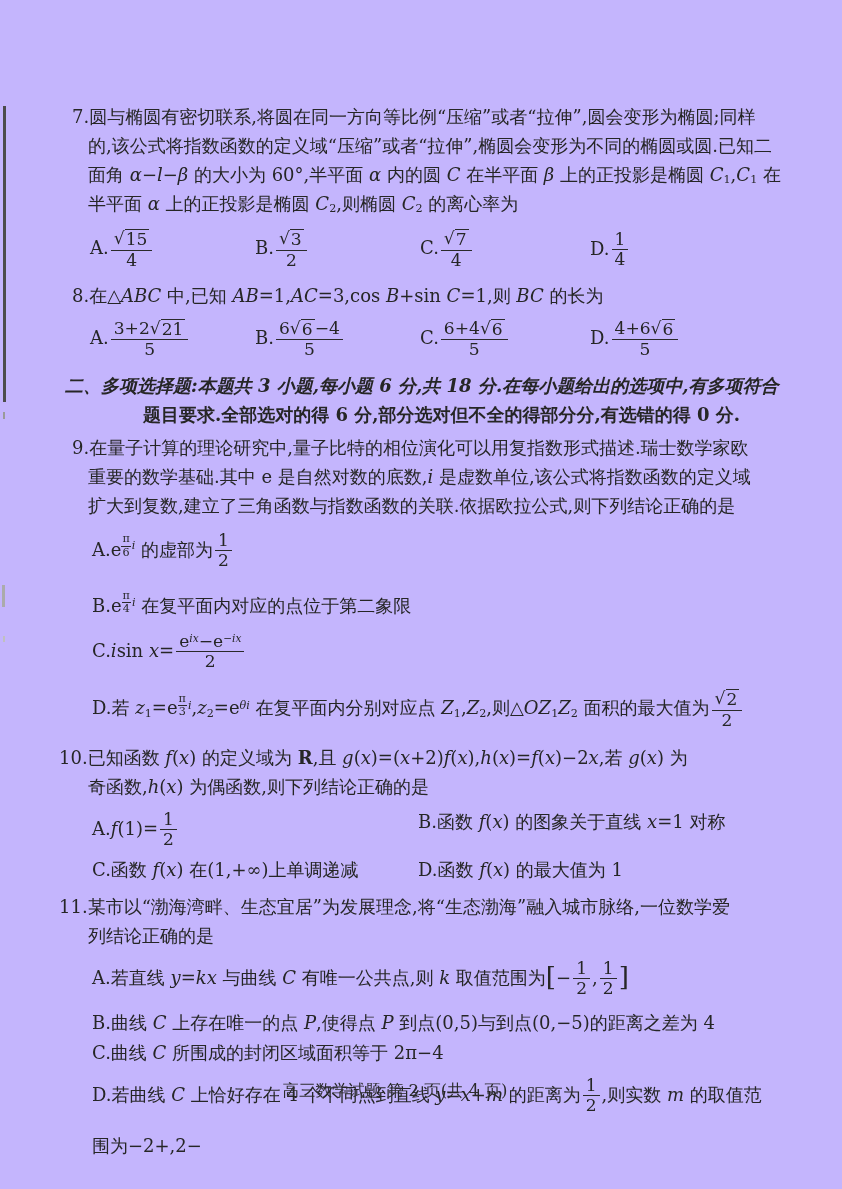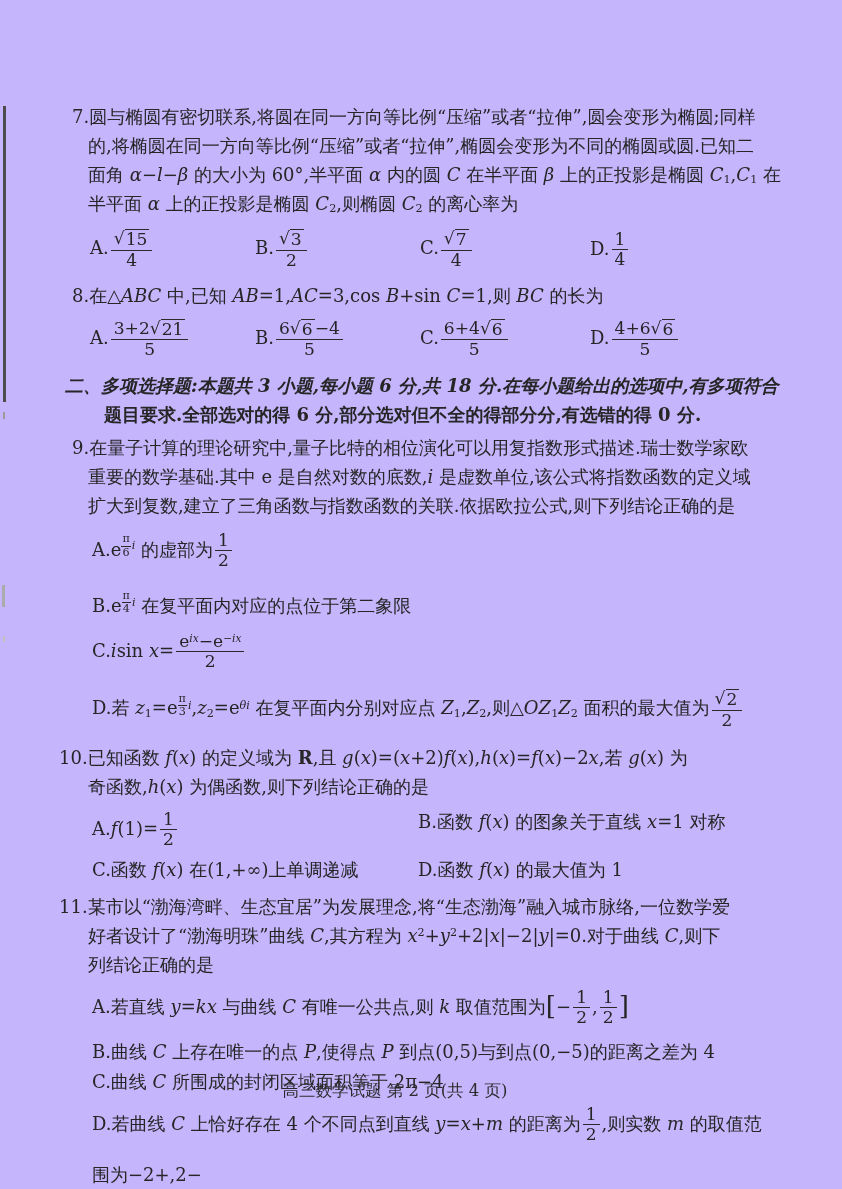--- a/index.html
+++ b/index.html
@@ -11,21 +11,21 @@
     font-family:"DejaVu Serif","Liberation Serif",serif;
     font-size:18px;
     overflow:hidden;
   }
   .content{position:absolute;left:88px;top:102px;width:700px;}
   .qline{line-height:29px;white-space:nowrap;}
   .qnum1{margin-left:-16px;}   
   .qnum2{margin-left:-29px;}   
   .sec-head{font-weight:700;}
   .sec-head.l1{margin-left:-23px;font-style:italic;}
-  .sec-head.l2{margin-left:16px;}
+  .sec-head.l2{margin-left:7px;text-align:center;}
   .opt-line{margin-left:4px;white-space:nowrap;}
   .optgrid{display:flex;margin-left:2px;align-items:center;white-space:nowrap;}
   .optgrid .opt{width:165px;}
   .optgrid .opt.c3{width:170px;}
   .optgrid .opt.c4{width:auto;}
   .optgrid2{display:flex;margin-left:4px;white-space:nowrap;}
   .optgrid2 .opt{width:326px;}
   .optgrid2 .opt.c2{width:auto;}
   
   .r-i{font-style:italic;}
@@ -60,21 +60,21 @@
 <div class="page">
   <div class="artifact-main"></div>
   <div class="artifact-d1"></div>
   <div class="artifact-d2"></div>
   <div class="artifact-d3"></div>
 
   <main class="content">
 
     <section>
       <div class="qline qnum1">7.圆与椭圆有密切联系,将圆在同一方向等比例“压缩”或者“拉伸”,圆会变形为椭圆;同样</div>
-      <div class="qline">的,将椭圆在同一方向等比例“压缩”或者“拉伸”,椭圆会变形为不同的椭圆或圆.已知二</div>
+      <div class="qline">的,该公式将指数函数的定义域“压缩”或者“拉伸”,椭圆会变形为不同的椭圆或圆.已知二</div>
       <div class="qline">面角 <span class="r-i">α−l−β</span> 的大小为 60°,半平面 <span class="r-i">α</span> 内的圆 <span class="r-i">C</span> 在半平面 <span class="r-i">β</span> 上的正投影是椭圆 <span class="r-i">C</span><span class="r-sub">1</span>,<span class="r-i">C</span><span class="r-sub">1</span> 在</div>
       <div class="qline">半平面 <span class="r-i">α</span> 上的正投影是椭圆 <span class="r-i">C</span><span class="r-sub">2</span>,则椭圆 <span class="r-i">C</span><span class="r-sub">2</span> 的离心率为</div>
       <div class="optgrid frow mt6">
         <span class="opt">A.<span class="frac">
               <span class="num"><span class="sqrt">
                   <span class="rsym">√</span>
                   <span class="rbody">15</span>
                 </span></span>
               <span class="den">4</span>
             </span></span>
@@ -180,21 +180,20 @@
         <span class="opt c2">B.函数 <span class="r-i">f</span>(<span class="r-i">x</span>) 的图象关于直线 <span class="r-i">x</span>=1 对称</span>
       </div>
       <div class="optgrid2 mt4">
         <span class="opt">C.函数 <span class="r-i">f</span>(<span class="r-i">x</span>) 在(1,+∞)上单调递减</span>
         <span class="opt c2">D.函数 <span class="r-i">f</span>(<span class="r-i">x</span>) 的最大值为 1</span>
       </div>
     </section>
 
     <section class="mt10">
       <div class="qline qnum2">11.某市以“渤海湾畔、生态宜居”为发展理念,将“生态渤海”融入城市脉络,一位数学爱</div>
-      <div class="qline">好者设计了“渤海明珠”曲线 <span class="r-i">C</span>,其方程为 <span class="r-i">x</span><span class="r-sup">2</span>+<span class="r-i">y</span><span class="r-sup">2</span>+2|<span class="r-i">x</span>|−2|<span class="r-i">y</span>|=0.对于曲线 <span class="r-i">C</span>,则下</div>
       <div class="qline">列结论正确的是</div>
       <div class="opt-line frow mt4">A.若直线 <span class="r-i">y</span>=<span class="r-i">kx</span> 与曲线 <span class="r-i">C</span> 有唯一公共点,则 <span class="r-i">k</span> 取值范围为<span class="r-big">[</span>−<span class="frac">
             <span class="num">1</span>
             <span class="den">2</span>
           </span>,<span class="frac">
             <span class="num">1</span>
             <span class="den">2</span>
           </span><span class="r-big">]</span></div>
       <div class="opt-line mt8">B.曲线 <span class="r-i">C</span> 上存在唯一的点 <span class="r-i">P</span>,使得点 <span class="r-i">P</span> 到点(0,5)与到点(0,−5)的距离之差为 4</div>
       <div class="opt-line mt6">C.曲线 <span class="r-i">C</span> 所围成的封闭区域面积等于 2π−4</div>

